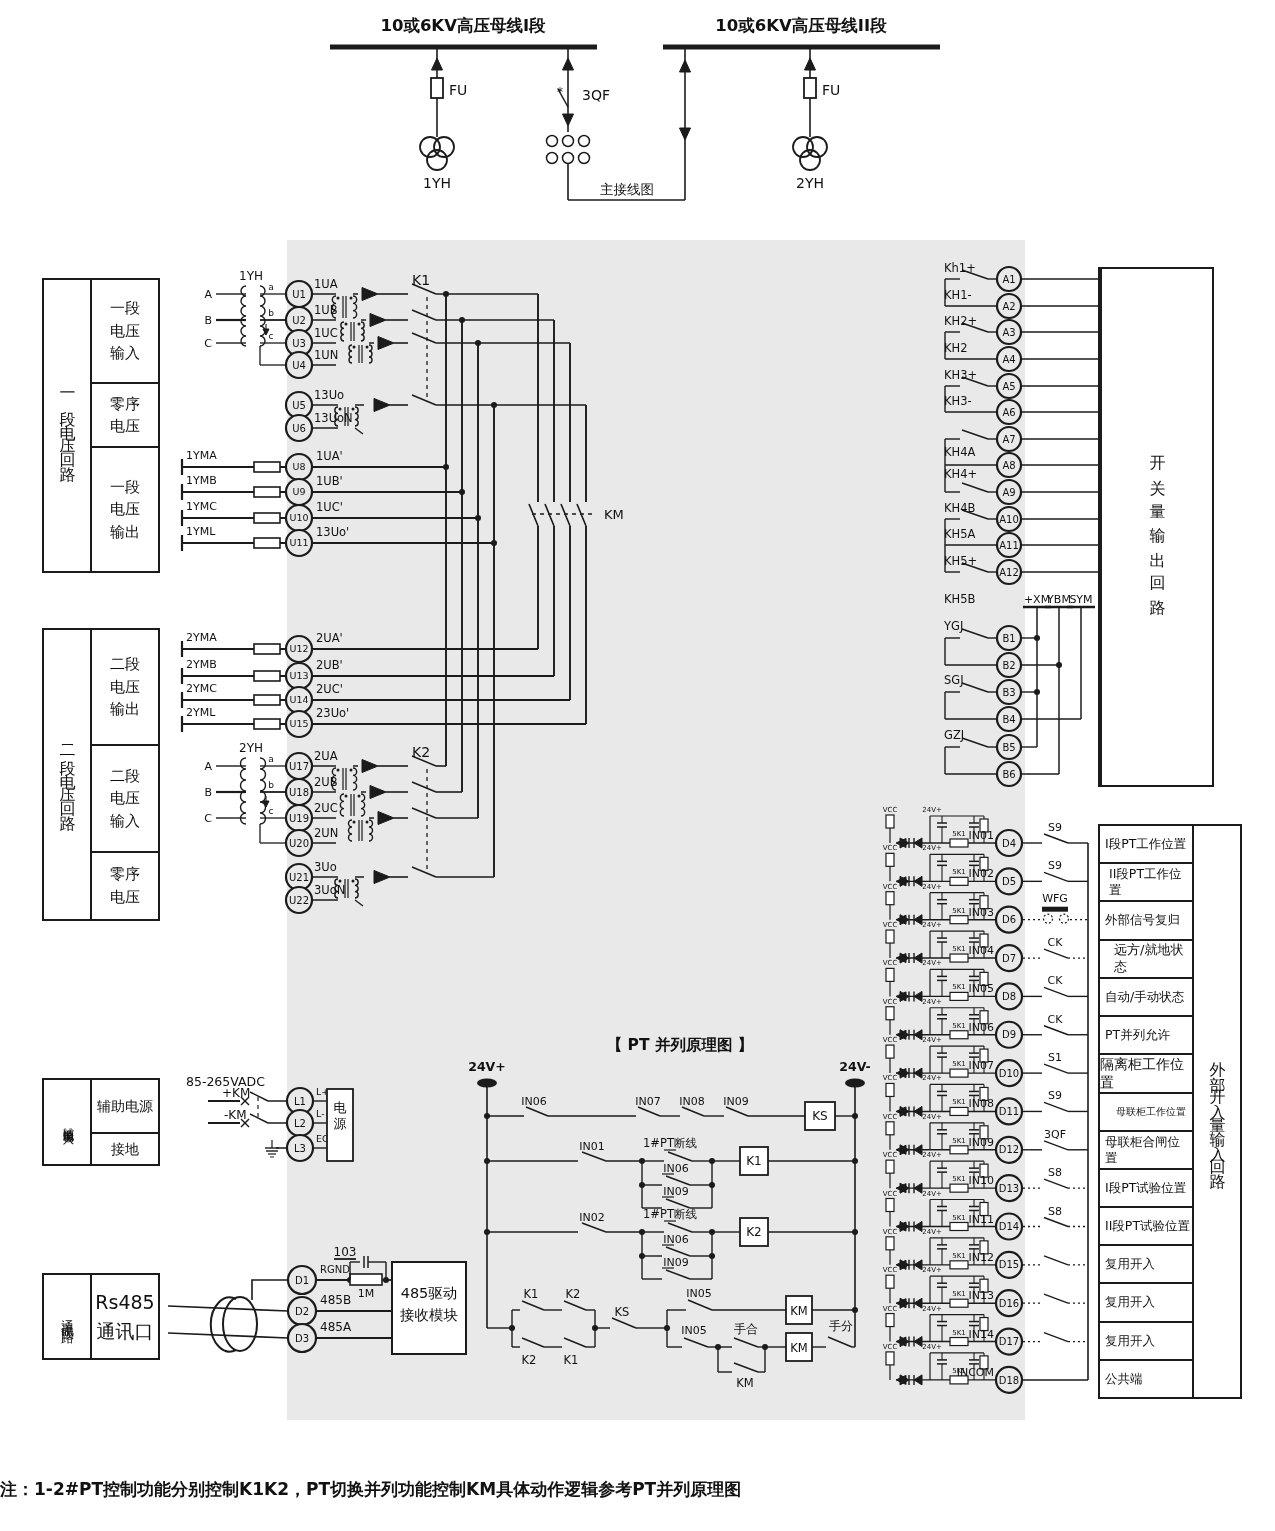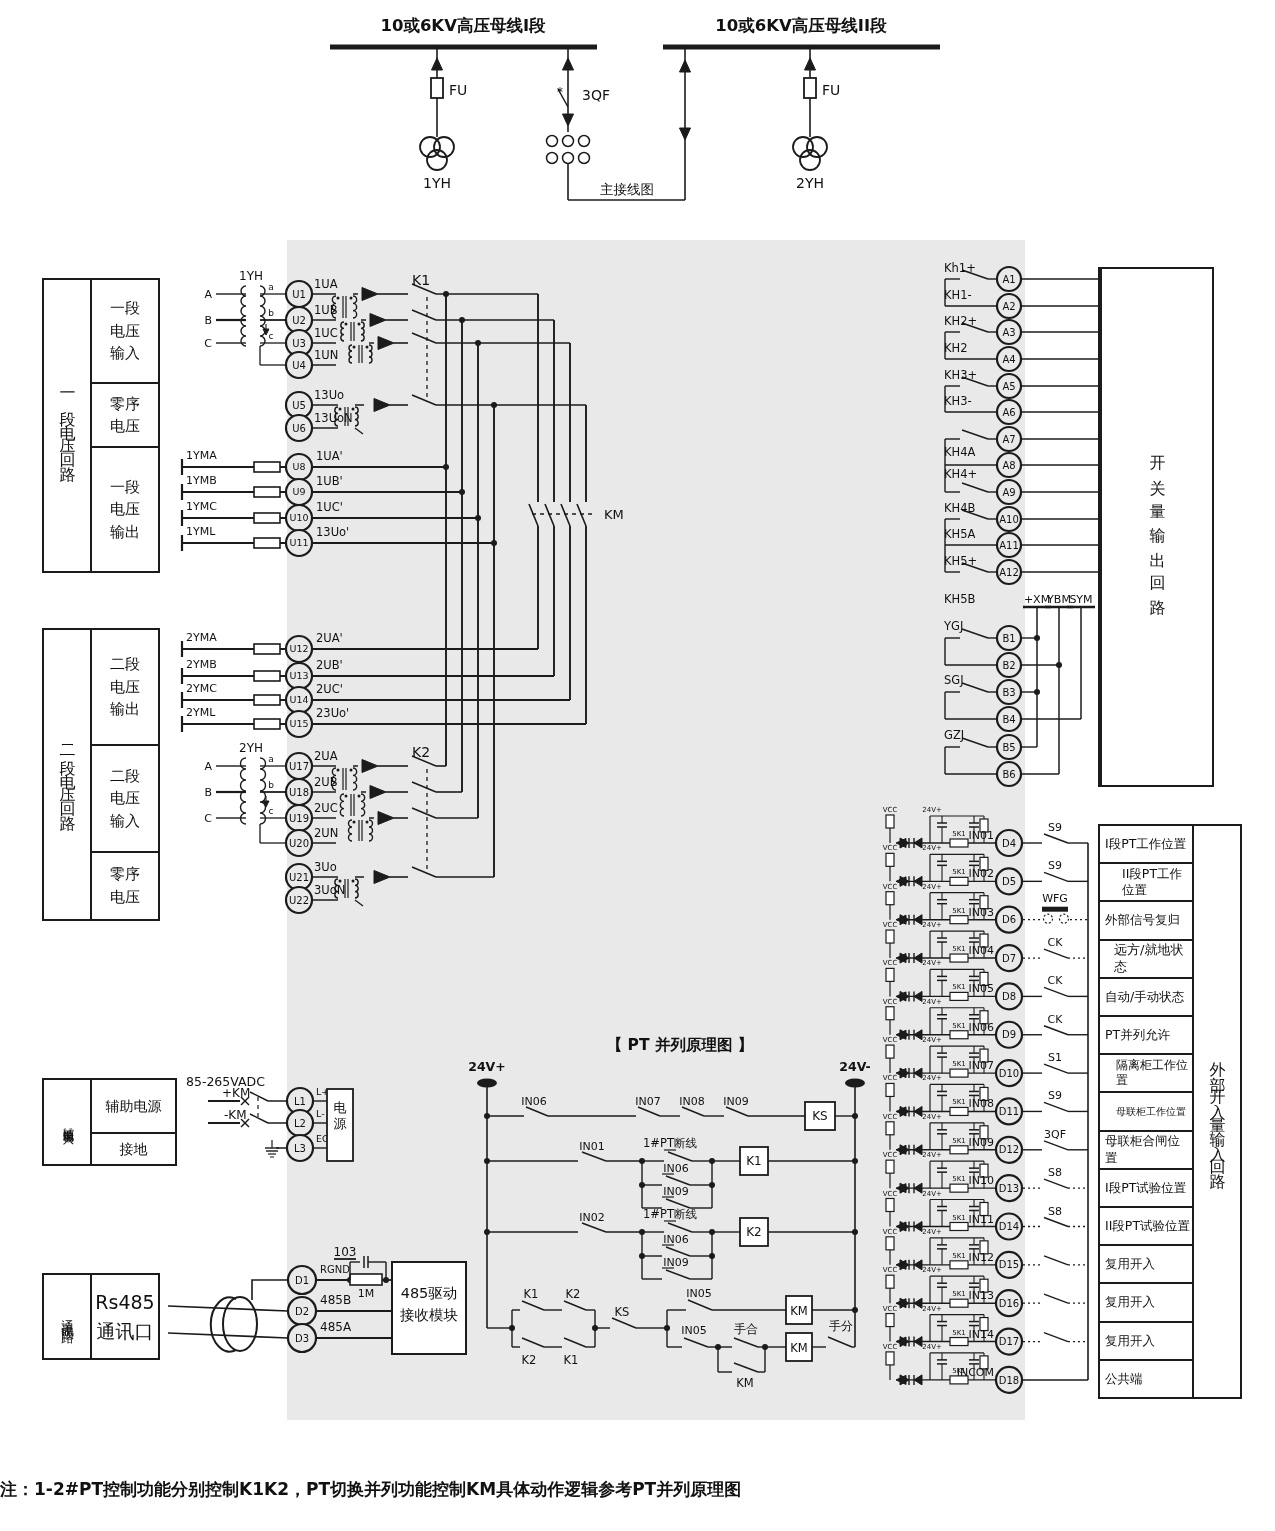--- a/index.html
+++ b/index.html
@@ -1205,21 +1205,21 @@
     <div class="lcell" style="flex:117 0 0">二段
 电压
 输出</div>
     <div class="lcell" style="flex:108 0 0">二段
 电压
 输入</div>
     <div class="lcell" style="flex:68 0 0">零序
 电压</div>
   </div>
 </div>
-<div class="lblock" style="left:42px;top:1078px;width:135px;height:88px">
+<div class="lblock" style="left:42px;top:1078px;width:118px;height:88px">
   <div class="lstrip" style="width:46px">
       <span class="vtxt" style="font-size:11px;letter-spacing:1px">辅助电源输入</span>
     </div>
   <div class="lcells">
     <div class="lcell" style="flex:56 0 0;font-size:14px">辅助电源</div>
     <div class="lcell" style="flex:32 0 0;font-size:14px">接地</div>
   </div>
 </div>
 <div class="lblock" style="left:42px;top:1273px;width:118px;height:87px">
   <div class="lstrip" style="width:46px">
@@ -1232,26 +1232,26 @@
 </div>
 
 <div class="rbox" style="left:1098px;top:267px;width:116px;height:520px">
   <div class="rstrip" style="flex:1">
       <span class="vtxt" style="font-size:16px;letter-spacing:24px">开关量输出回路</span>
     </div>
 </div>
 <div class="rbox" style="left:1098px;top:824px;width:144px;height:575px">
   <div class="rcells" style="width:92px" id="input-cells">
       <div class="rcell" style="flex: 1 0 0px; font-size: 12.5px; padding-left: 5px;">I段PT工作位置</div>
-      <div class="rcell" style="flex: 1 0 0px; font-size: 12.5px; padding-left: 22px;">II段PT工作位置</div>
+      <div class="rcell" style="flex: 1 0 0px; font-size: 12.5px; padding-left: 9px;">II段PT工作位置</div>
       <div class="rcell" style="flex: 1 0 0px; font-size: 12.5px; padding-left: 5px;">外部信号复归</div>
       <div class="rcell" style="flex: 1 0 0px; font-size: 13px; padding-left: 14px;">远方/就地状态</div>
       <div class="rcell" style="flex: 1 0 0px; font-size: 12.5px; padding-left: 5px;">自动/手动状态</div>
       <div class="rcell" style="flex: 1 0 0px; font-size: 12.5px; padding-left: 5px;">PT并列允许</div>
-      <div class="rcell" style="flex: 1 0 0px; font-size: 12px; padding-left: 16px;">隔离柜工作位置</div>
+      <div class="rcell" style="flex: 1 0 0px; font-size: 14px; padding-left: 0;">隔离柜工作位置</div>
       <div class="rcell" style="flex: 1 0 0px; font-size: 10px; padding-left: 16px;">母联柜工作位置</div>
       <div class="rcell" style="flex: 1 0 0px; font-size: 12.5px; padding-left: 5px;">母联柜合闸位置</div>
       <div class="rcell" style="flex: 1 0 0px; font-size: 12.5px; padding-left: 5px;">I段PT试验位置</div>
       <div class="rcell" style="flex: 1 0 0px; font-size: 12.5px; padding-left: 5px;">II段PT试验位置</div>
       <div class="rcell" style="flex: 1 0 0px; font-size: 12.5px; padding-left: 5px;">复用开入</div>
       <div class="rcell" style="flex: 1 0 0px; font-size: 12.5px; padding-left: 5px;">复用开入</div>
       <div class="rcell" style="flex: 1 0 0px; font-size: 12.5px; padding-left: 5px;">复用开入</div>
       <div class="rcell" style="flex: 1 0 0px; font-size: 12.5px; padding-left: 5px;">公共端</div>
     </div>
   <div class="rstrip" style="flex:1">

